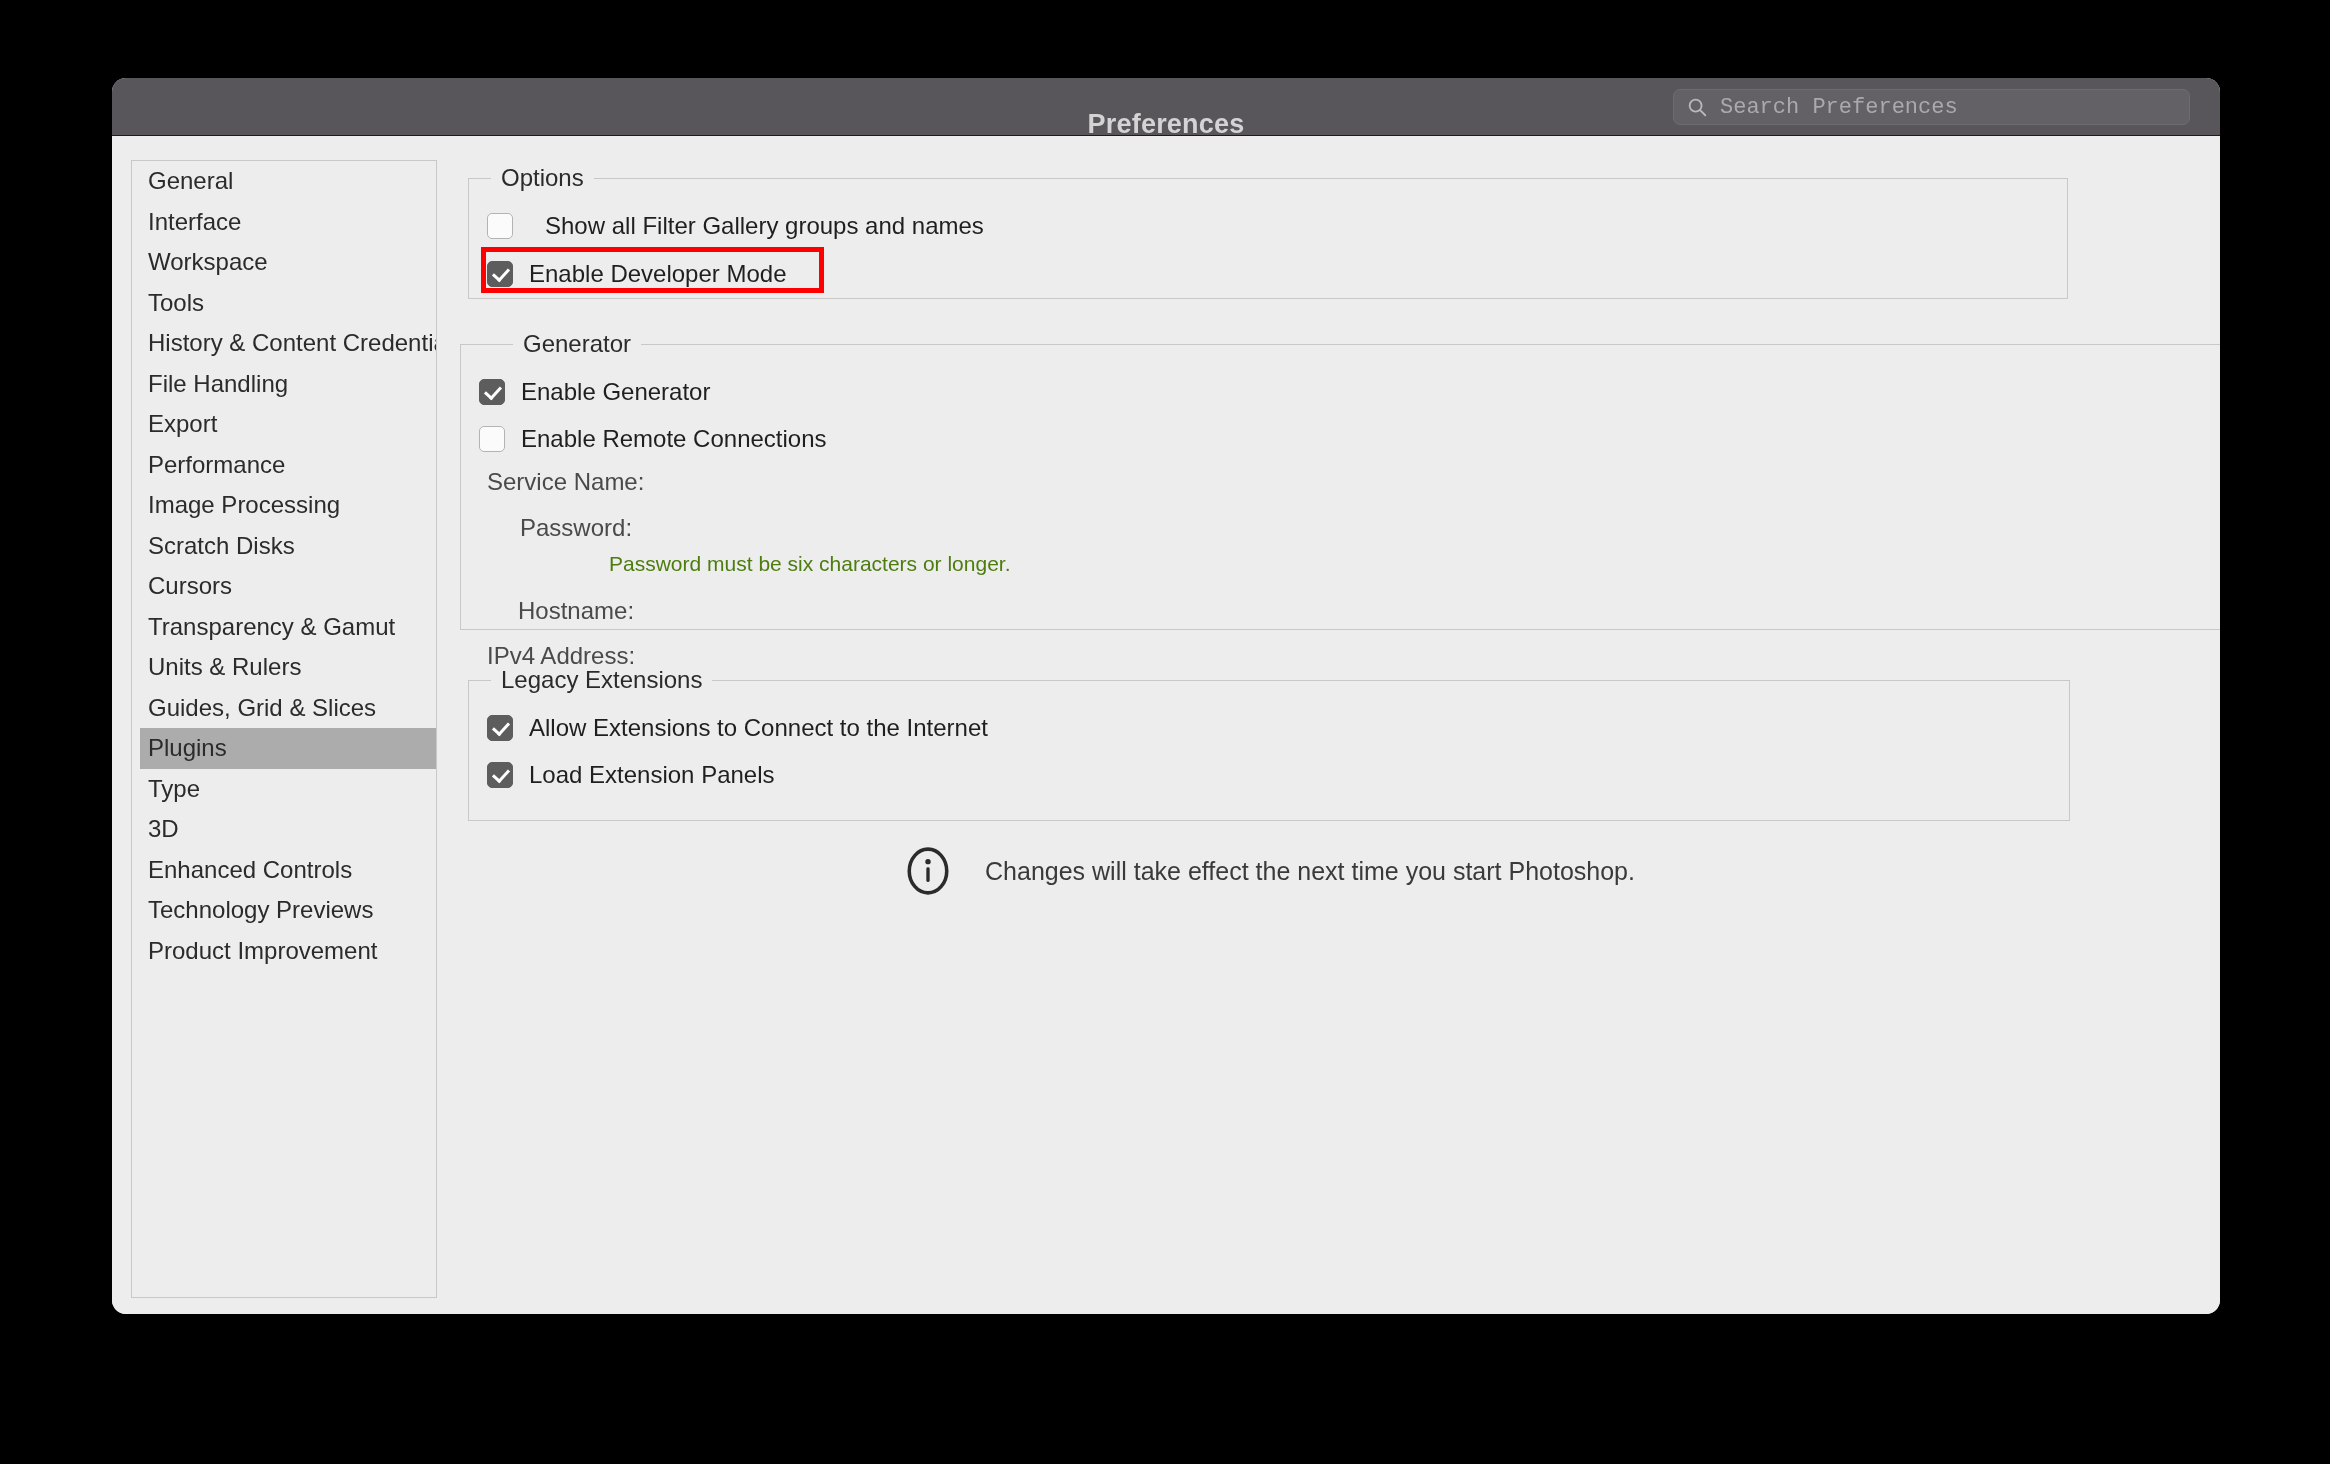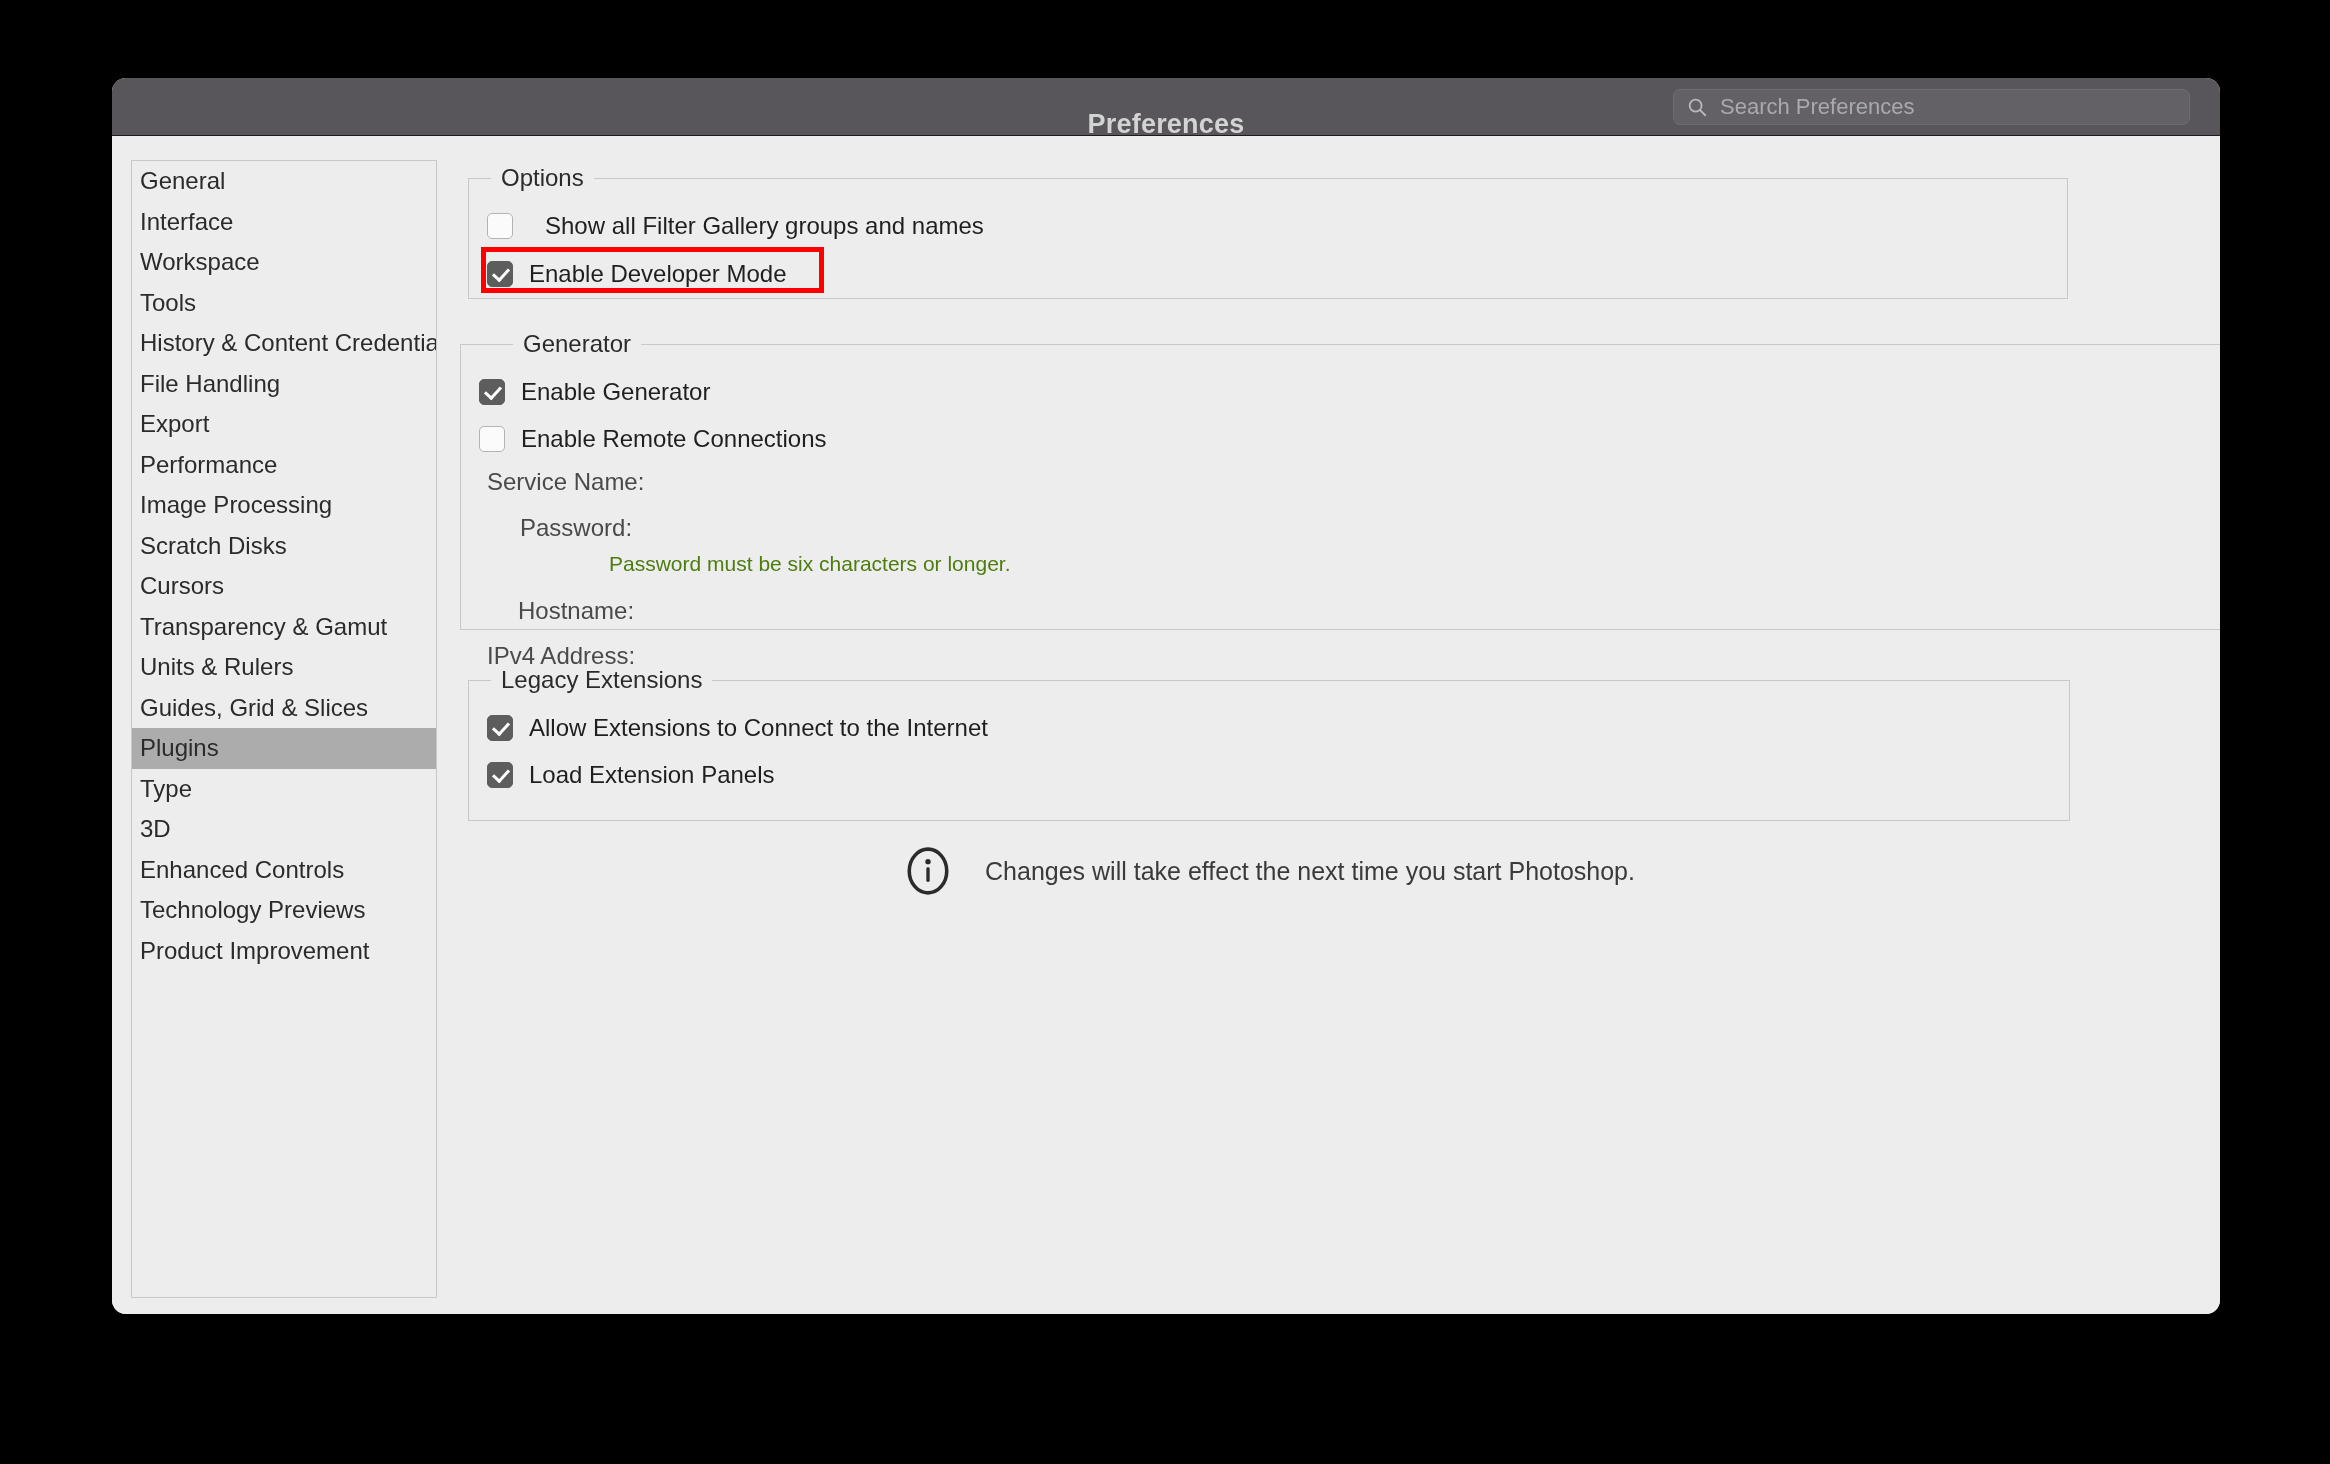--- a/index.html
+++ b/index.html
@@ -66,21 +66,21 @@
     height: 22px;
     flex: 0 0 auto;
     display: block;
   }
   #search-input {
     flex: 1 1 auto;
     background: transparent;
     border: 0;
     outline: none;
     color: #e5e5e5;
-    font-family: Liberation Sans, sans-serif;
+    font-family: Liberation Mono, monospace;
     font-size: 22px;
     padding: 0 0 0 12px;
     margin: 0;
     height: 100%;
   }
   #search-input::placeholder { color: #aaa9ad; opacity: 1; }
 
   
   #dlg-body {
     position: absolute;
@@ -95,20 +95,21 @@
   #sidebar {
     position: absolute;
     left: 19px;
     top: 24px;
     width: 306px;
     height: 1138px;
     background: #ededed;
     border: 1px solid #c8c8c8;
     box-sizing: border-box;
     overflow: hidden;
+    padding-left: 8px;
   }
   .side-item {
     height: 40.5px;
     line-height: 40.5px;
     padding-left: 8px;
     font-size: 24px;
     color: #2b2b2b;
     white-space: nowrap;
     box-sizing: border-box;
   }

